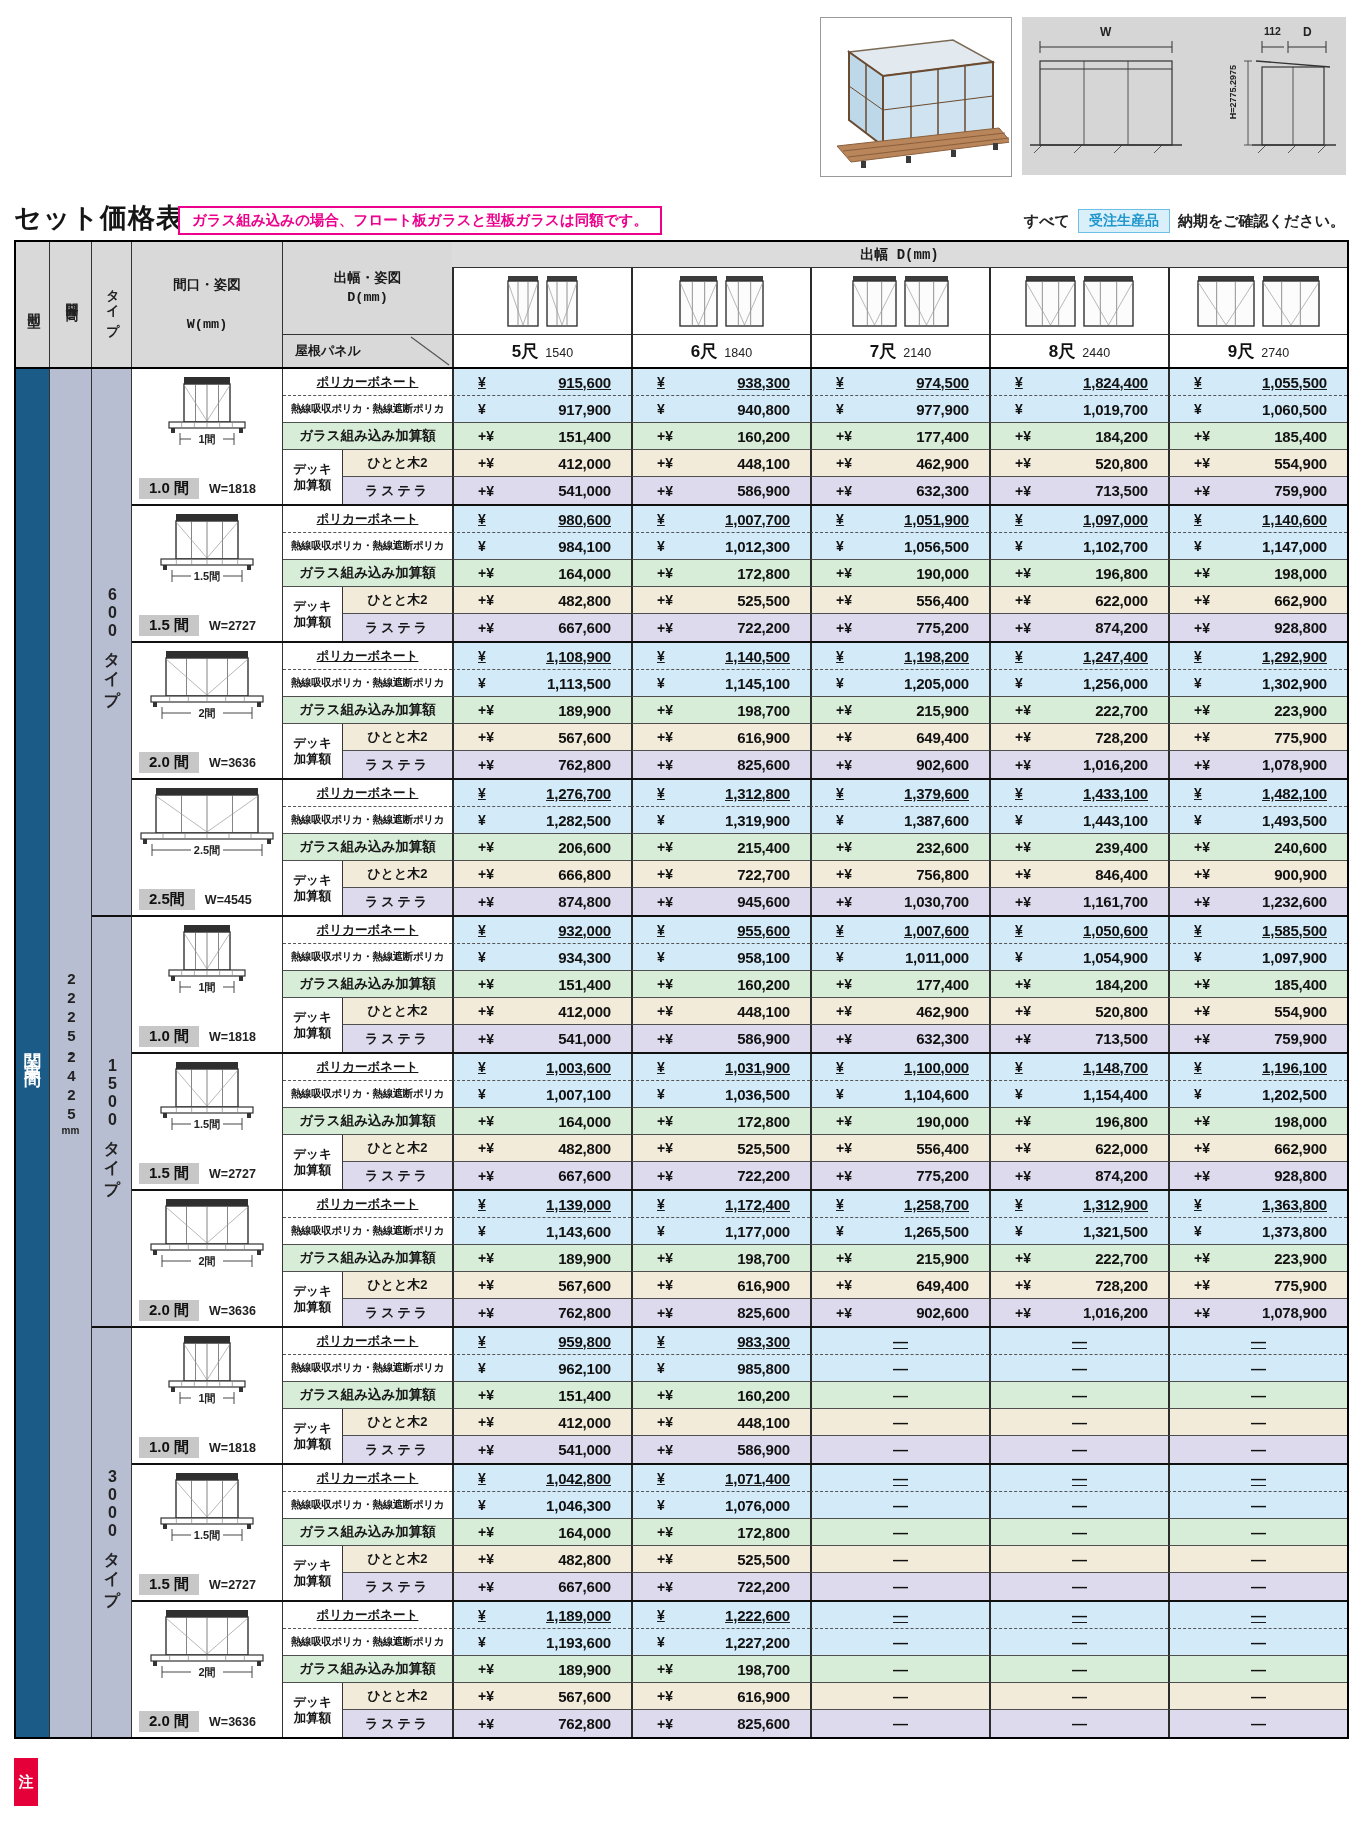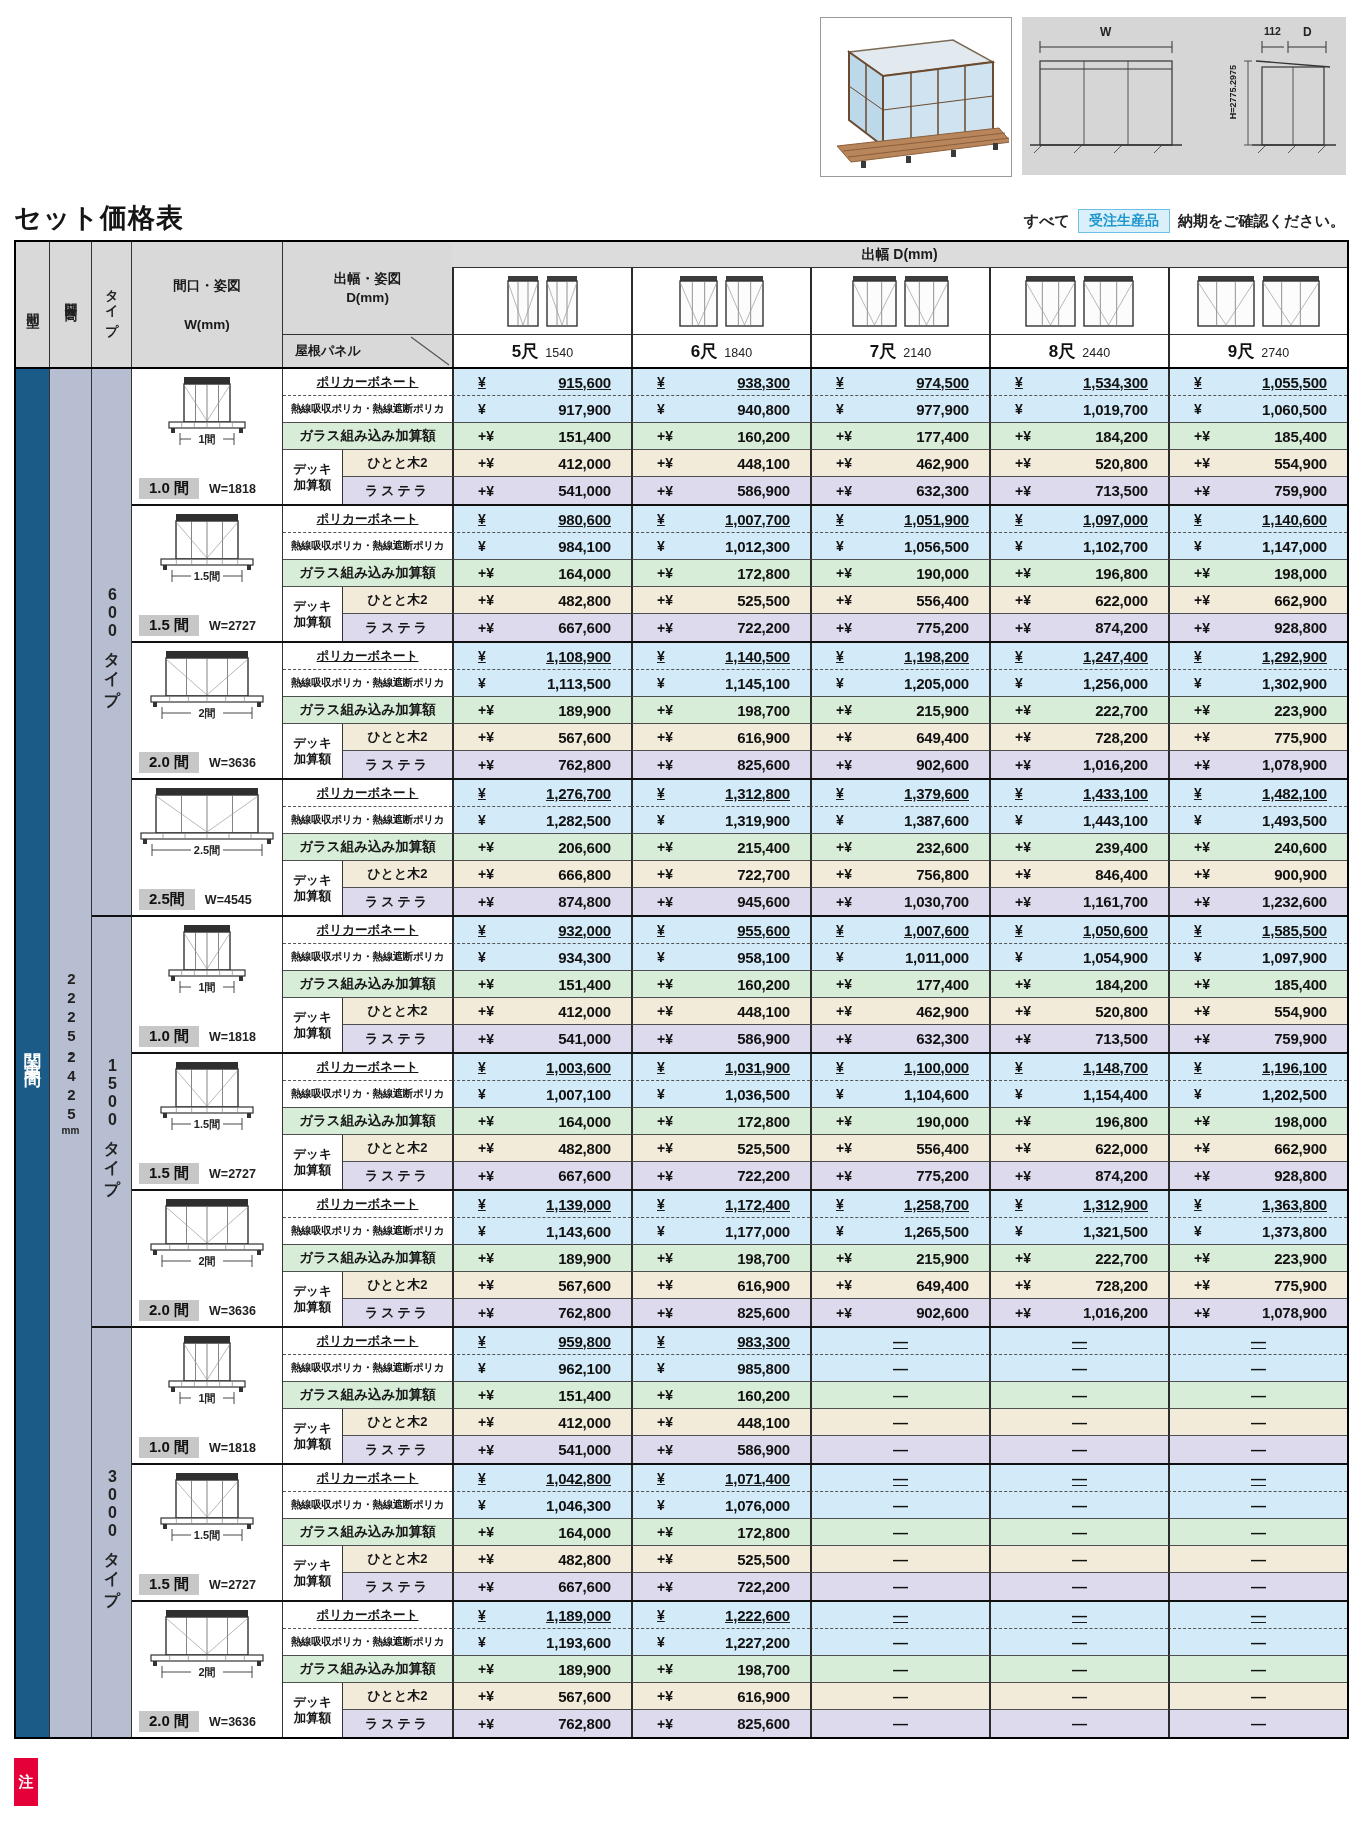--- a/index.html
+++ b/index.html
@@ -21,21 +21,21 @@
   .order-txt{font-size:15px;font-weight:bold;color:#222;}
   .order-badge{border:1px solid #6cc0e6;background:#d9effa;color:#1f96cc;font-size:14px;font-weight:bold;padding:2px 10px;}
 
   
   .tblwrap{left:14px;top:240px;width:1331px;border:2px solid #000;background:#fff;box-sizing:content-box;}
 
   
   .thead{display:grid;grid-template-columns:34px 42px 40px 151px 169px 895px;grid-template-rows:26px 67px 32px;
          border-bottom:2px solid #000;}
   .hc{box-sizing:border-box;background:#d9d9d9;display:flex;align-items:center;justify-content:center;
-      border-right:1px solid #333;font-weight:bold;}
+      border-right:1px solid #333;font-weight:bold;font-family:Liberation Mono, monospace;}
   .hc-magata{grid-column:1;grid-row:1/4;}
   .hc-kaikou{grid-column:2;grid-row:1/4;}
   .hc-type{grid-column:3;grid-row:1/4;}
   .hc-maguchi{grid-column:4;grid-row:1/4;flex-direction:column;font-size:13.5px;line-height:19px;gap:20px;}
   .hc-debaba{grid-column:5;grid-row:1/3;flex-direction:column;font-size:13.5px;line-height:19px;border-bottom:1px solid #333;border-right:none;}
   .hc-roof{grid-column:5;grid-row:3;border-right:none;position:relative;font-size:13px;justify-content:flex-start;padding-left:12px;}
   .hc-band{grid-column:6;grid-row:1;background:#dcdcdc;border-right:none;border-bottom:1px solid #333;font-size:14px;}
   .hrow{grid-column:6;display:flex;background:#fff;}
   .hrow-diag{grid-row:2;}
   .hrow-lab{grid-row:3;}
@@ -158,20 +158,21 @@
       <line x1="274" y1="128" x2="266" y2="136" stroke="#333" stroke-width="0.8"></line>
       <line x1="304" y1="128" x2="296" y2="136" stroke="#333" stroke-width="0.8"></line>
     </svg>
     <span class="dd-label" style="left:78px;top:8px;">W</span>
     <span class="dd-label" style="left:242px;top:8px;font-size:10.5px;">112</span>
     <span class="dd-label" style="left:281px;top:8px;">D</span>
     <span class="dd-h" style="left:206px;top:48px;">H=2775.2975</span>
   </div>
 
   <div class="abs page-title">セット価格表</div>
+  <div class="abs pink-note">ガラス組み込みの場合、フロート板ガラスと型板ガラスは同額です。</div>
   <div class="abs order-note">
     <span class="order-txt">すべて</span>
     <span class="order-badge">受注生産品</span>
     <span class="order-txt">納期をご確認ください。</span>
   </div>
 
   <div class="abs tblwrap">
     <div class="thead">
       <div class="hc hc-magata">
         <span class="v-upright hvt">間型</span>
@@ -368,21 +369,21 @@
             <div class="cell pcell bg-poly rdash" style="grid-area: 1 / 5;">
               <span class="pfx">¥</span>
               <span class="val">938,300</span>
             </div>
             <div class="cell pcell bg-poly rdash" style="grid-area: 1 / 6;">
               <span class="pfx">¥</span>
               <span class="val">974,500</span>
             </div>
             <div class="cell pcell bg-poly rdash" style="grid-area: 1 / 7;">
               <span class="pfx">¥</span>
-              <span class="val">1,534,300</span>
+              <span class="val">1,824,400</span>
             </div>
             <div class="cell pcell bg-poly rdash" style="grid-area: 1 / 8;">
               <span class="pfx">¥</span>
               <span class="val">1,055,500</span>
             </div>
             <div class="cell pcell bg-poly rb" style="grid-area: 2 / 4;">
               <span class="pfx">¥</span>
               <span class="val">917,900</span>
             </div>
             <div class="cell pcell bg-poly rb" style="grid-area: 2 / 5;">

